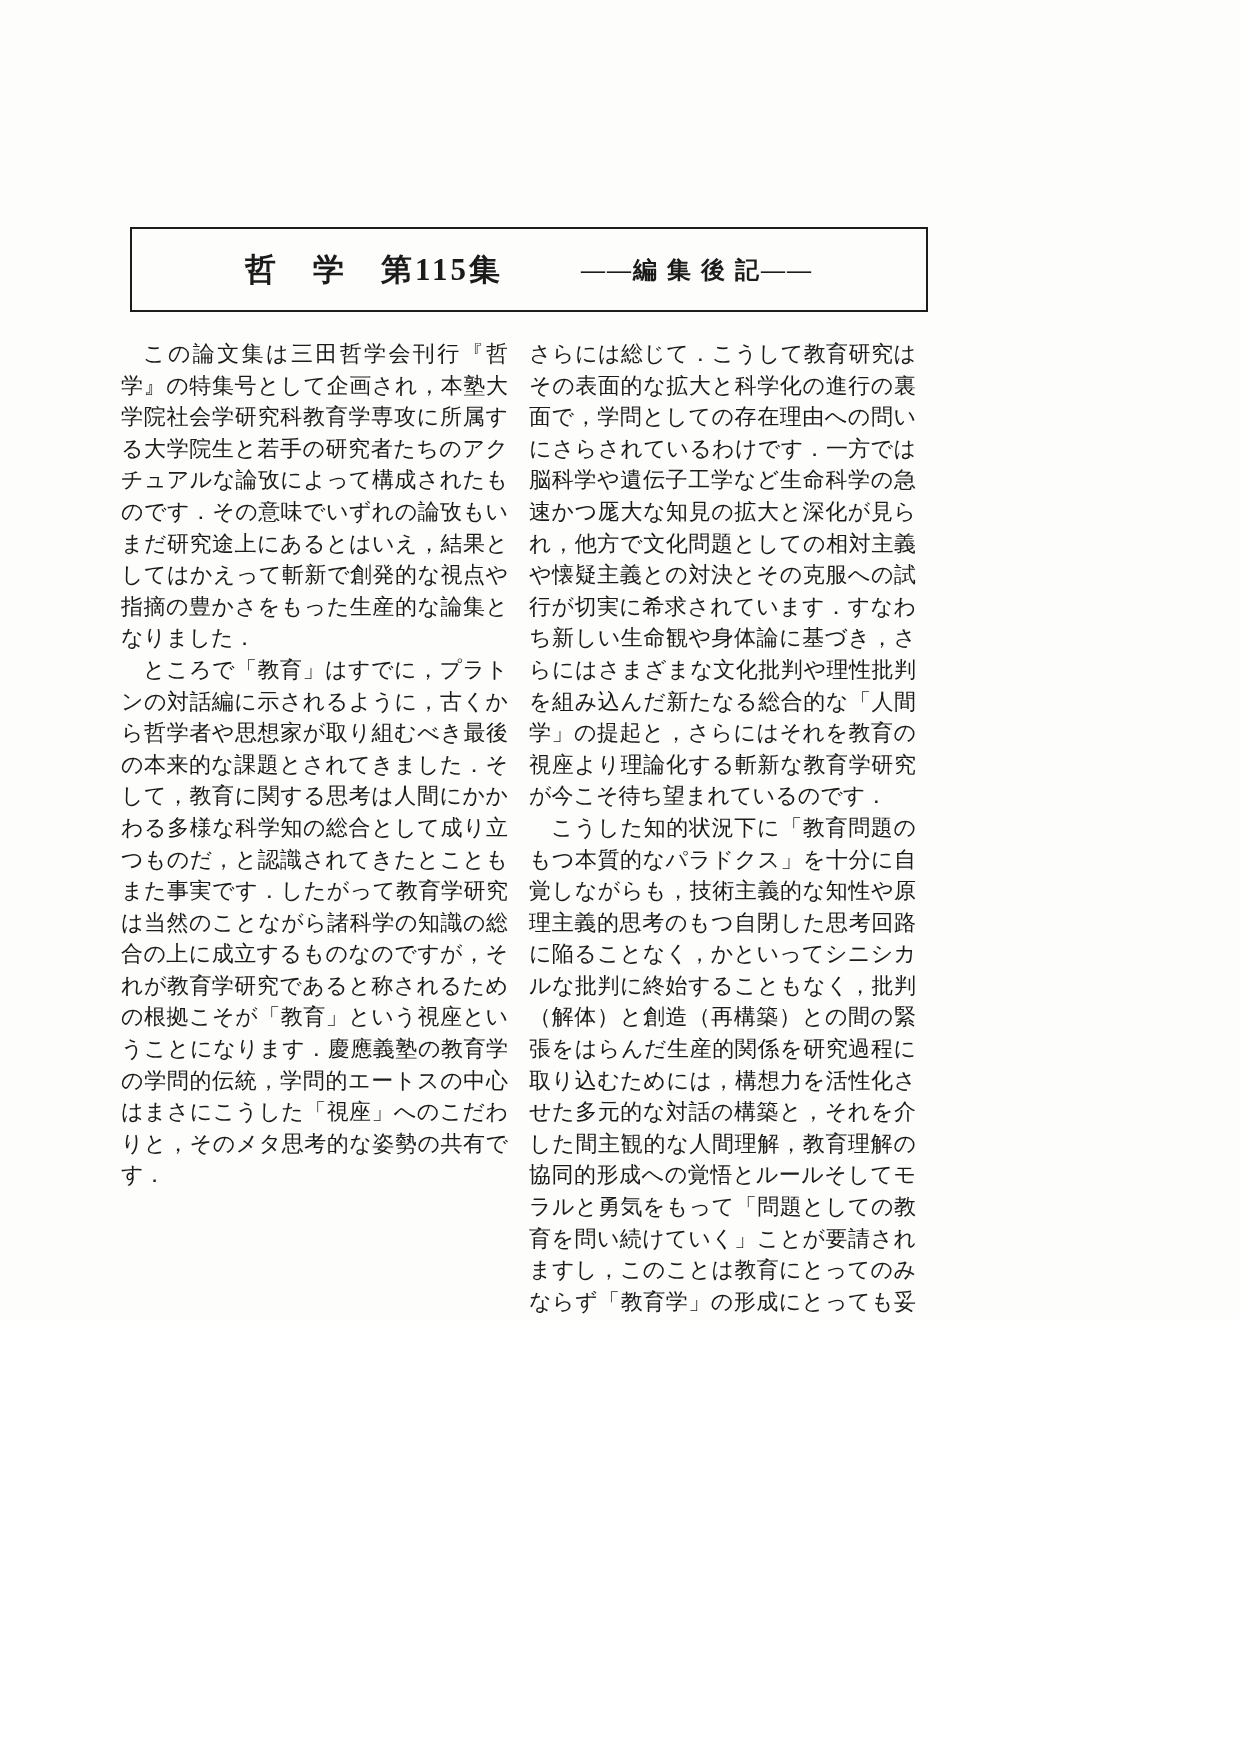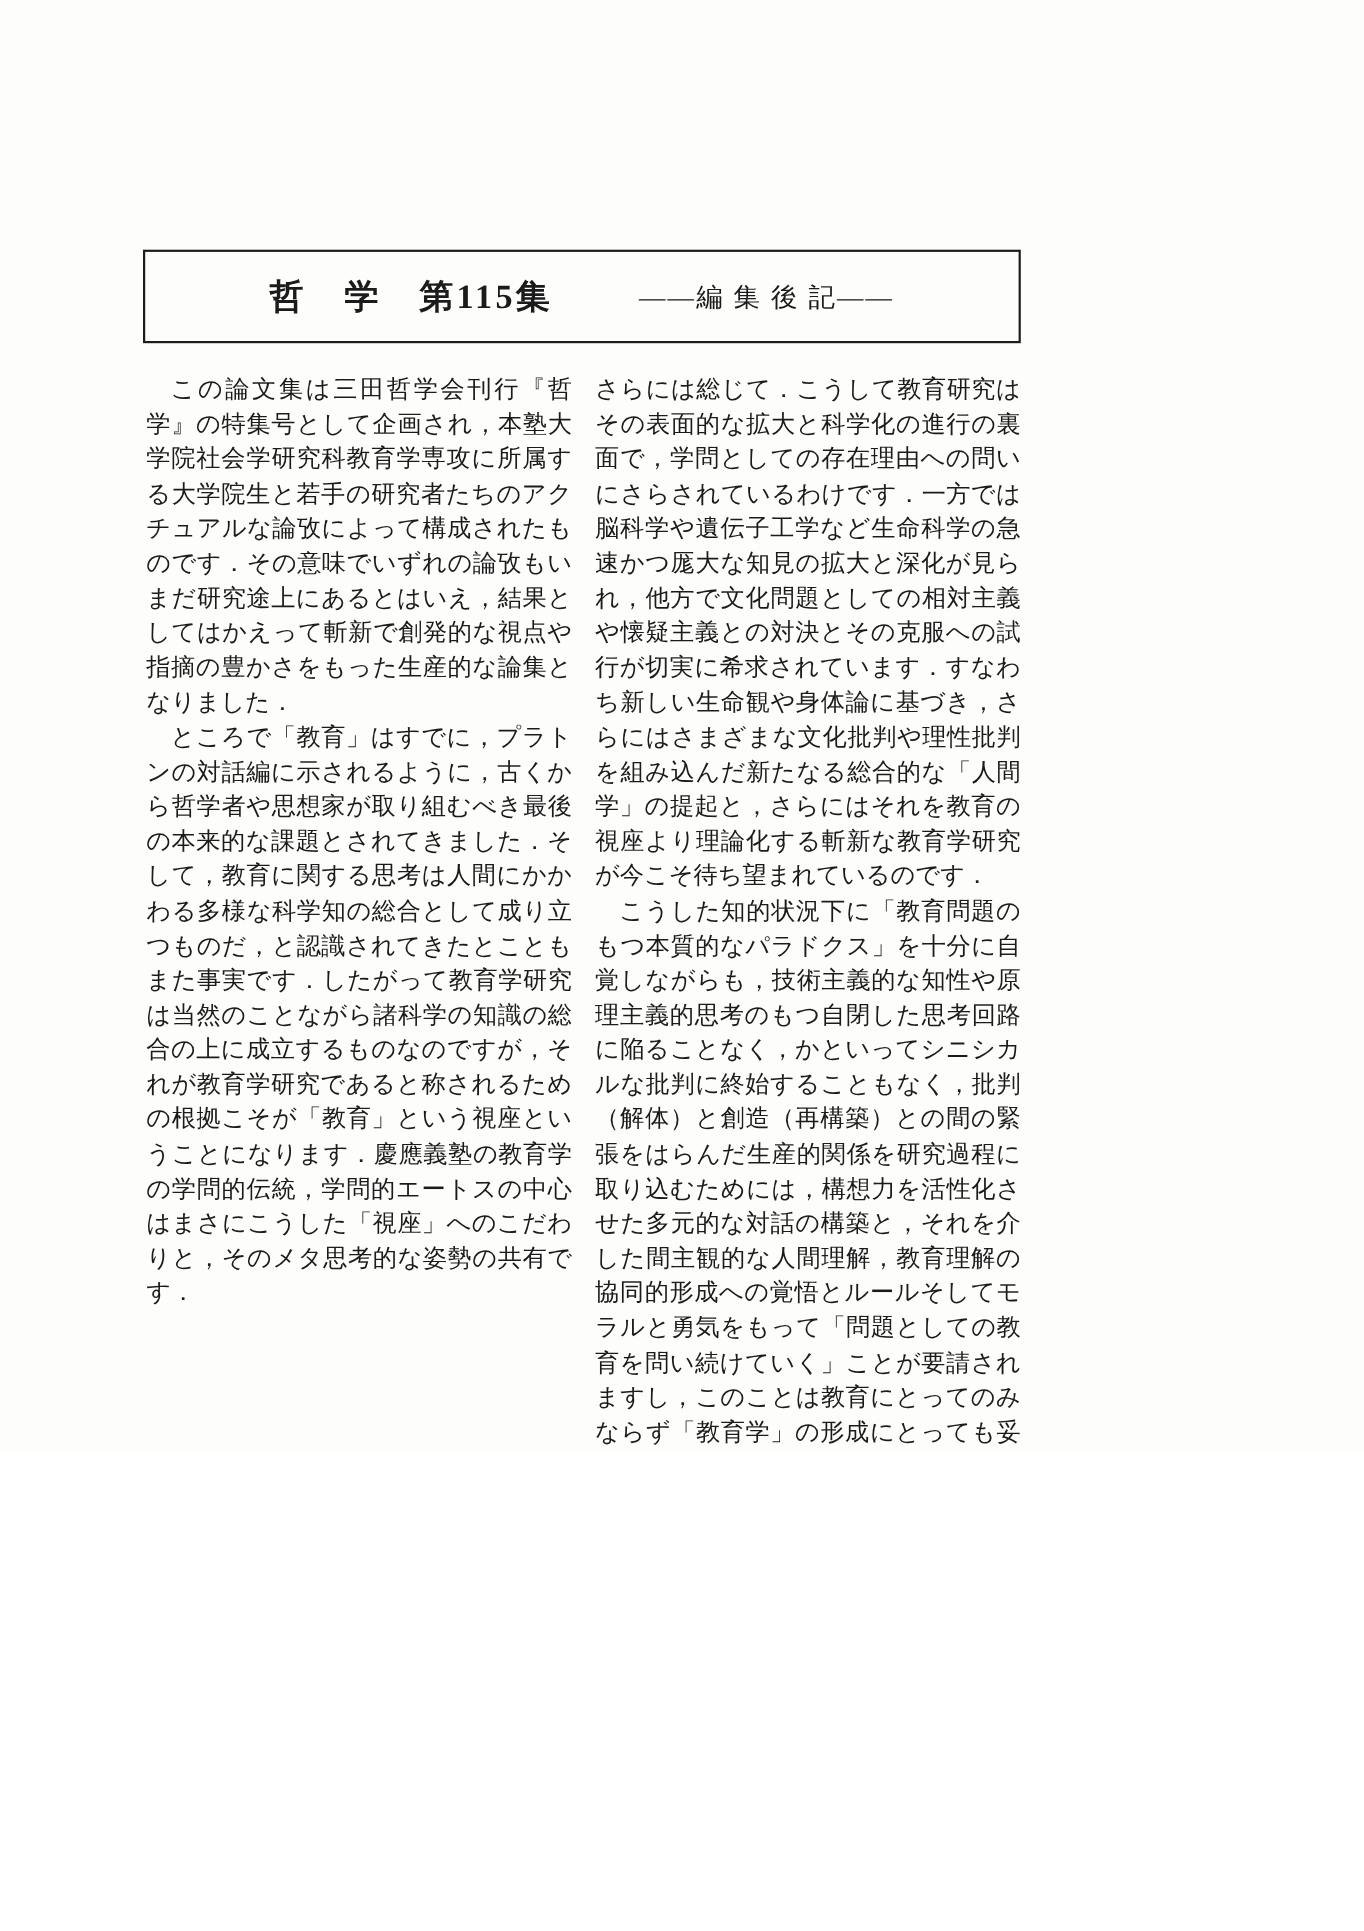--- a/index.html
+++ b/index.html
@@ -30,27 +30,27 @@
     gap: 78px;
   }
   .journal-title {
     font-size: 31px;
     font-weight: bold;
     letter-spacing: 3px;
     white-space: nowrap;
   }
   .section-title {
     font-size: 24px;
-    font-weight: normal;
+    font-weight: bold;
     letter-spacing: 2px;
     white-space: nowrap;
   }
   .columns {
     position: absolute;
-    left: 133px;
+    left: 121px;
     top: 338px;
     width: 795px;
     display: flex;
     gap: 21px;
   }
   .col {
     width: 387px;
     font-size: 22px;
     line-height: 31.6px;
     text-align: justify;

